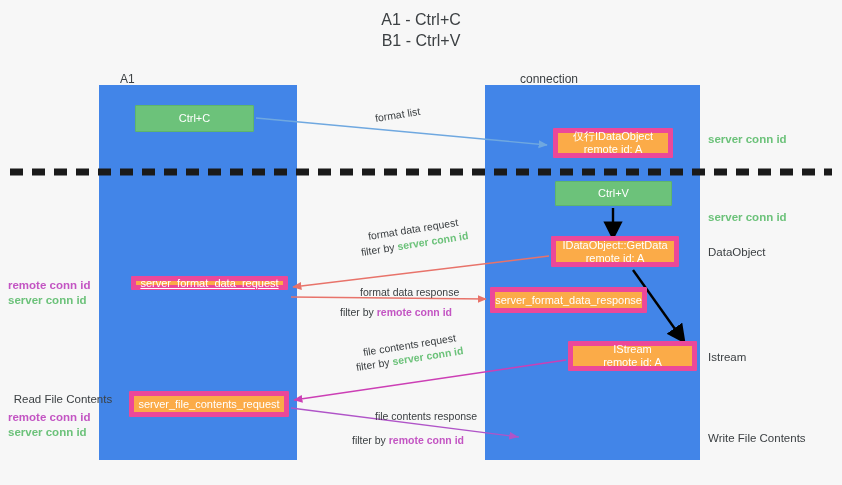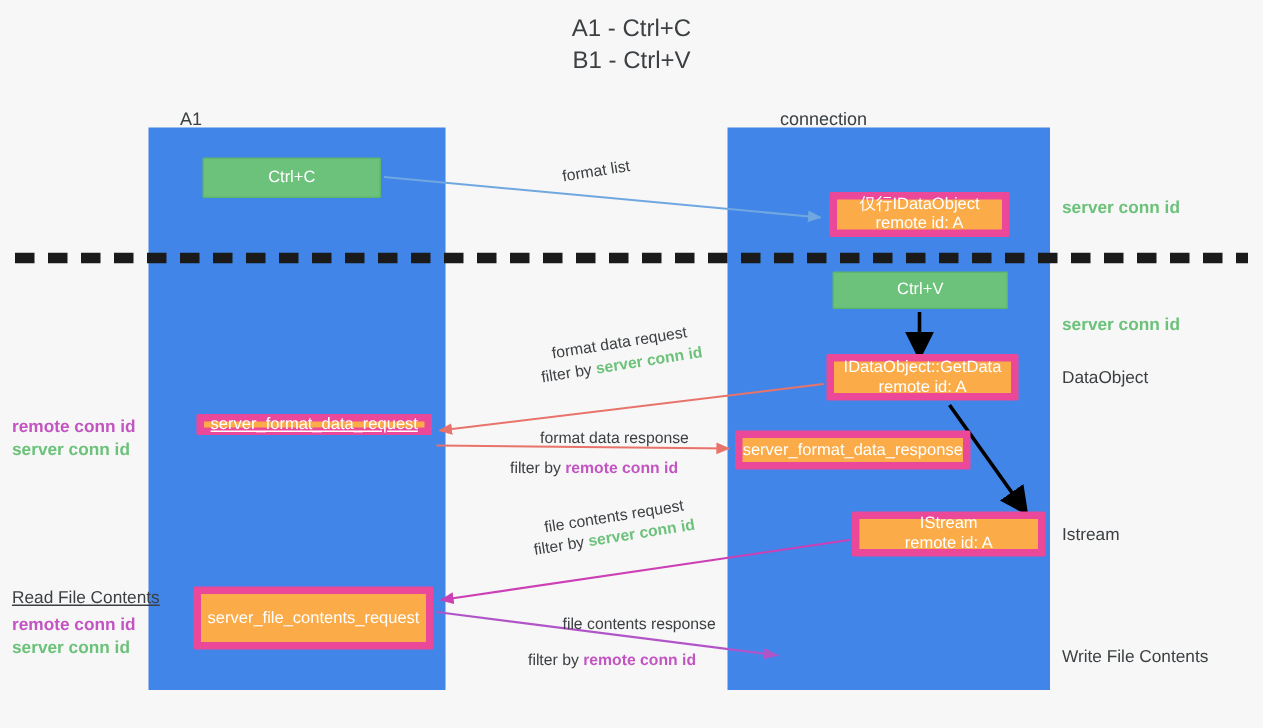--- a/index.html
+++ b/index.html
@@ -57,38 +57,38 @@
   .green { background: #6cc27a; border: 1px solid #5eb56c; }
   .orange { background: #fbab48; border: 5px solid #ec4899; }
 
   #n-ctrlc        { left: 135px; top: 105px; width: 119px; height: 27px; }
   #n-idataobject  { left: 553px; top: 128px; width: 120px; height: 30px; }
   #n-ctrlv        { left: 555px; top: 181px; width: 117px; height: 25px; }
   #n-getdata      { left: 551px; top: 236px; width: 128px; height: 31px; }
   #n-fmtreq       { left: 131px; top: 276px; width: 157px; height: 14px; text-decoration: underline; }
   #n-fmtresp      { left: 490px; top: 287px; width: 157px; height: 26px; }
   #n-istream      { left: 568px; top: 341px; width: 129px; height: 30px; }
-  #n-filereq      { left: 129px; top: 391px; width: 160px; height: 42px; }
+  #n-filereq      { left: 129px; top: 391px; width: 160px; height: 26px; }
   #n-fileresp     { left: 523px; top: 424px; width: 163px; height: 26px; }
 
   
   .side-label {
     font-size: 11.5px; color: #3c4043; line-height: 15px;
   }
   .conn-server { color: #6cc27a; font-weight: bold; }
   .conn-remote { color: #c355c3; font-weight: bold; }
 
   #lbl-server-1 { left: 708px; top: 132px; }
   #lbl-server-2 { left: 708px; top: 210px; }
   #lbl-dataobject { left: 708px; top: 245px; }
   #lbl-istream  { left: 708px; top: 350px; }
   #lbl-writefile{ left: 708px; top: 431px; }
 
   #lbl-left-1 { left: 8px; top: 278px; width: 92px; text-align: left; }
-  #lbl-readfile { left: 8px; top: 392px; width: 110px; text-align: left; text-decoration: underline; }
+  #lbl-readfile { left: 8px; top: 392px; width: 110px; text-align: center; }
   #lbl-left-2 { left: 8px; top: 410px; width: 92px; text-align: left; }
 
   
   .arrow-label {
     font-size: 10.5px; color: #3c4043; line-height: 14px;
     white-space: nowrap;
   }
   .arrow-label.rot { transform: rotate(-9deg); transform-origin: left center; }
 
   #al-formatlist { left: 375px; top: 111px; }

